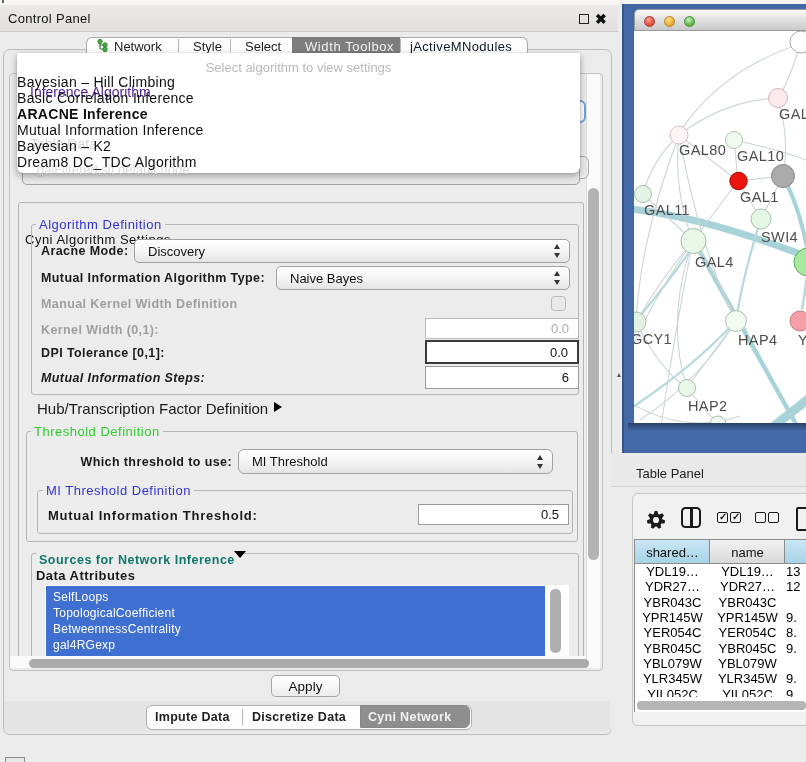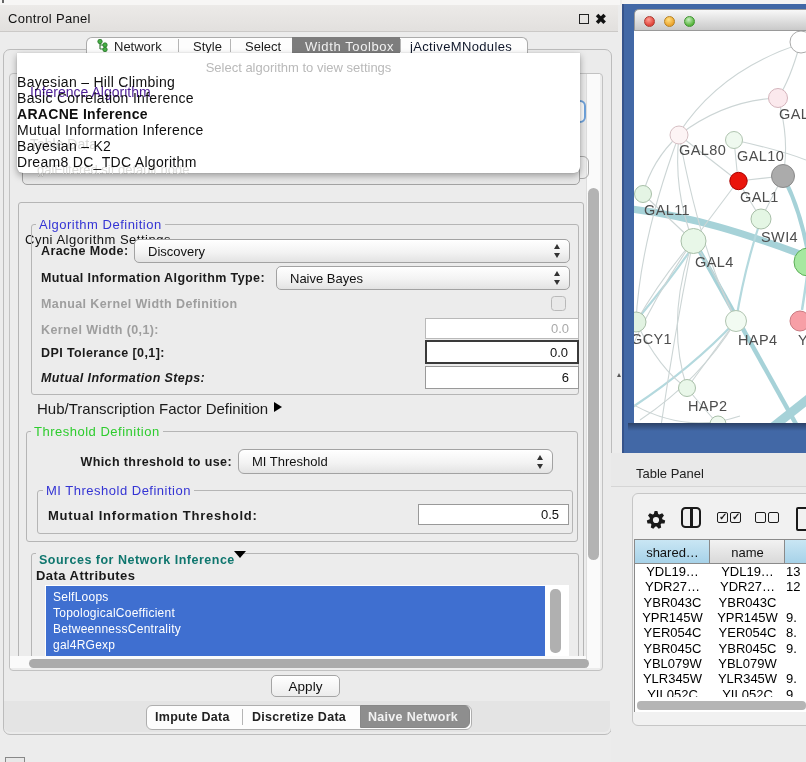--- a/index.html
+++ b/index.html
@@ -132,21 +132,21 @@
 
   <div class="abs" style="left:4px;top:701px;width:606px;height:31px;background:#e4e4e4;
        border-radius:0 0 6px 6px;"></div>
   <div class="abs" style="left:146px;top:705px;width:324px;height:23px;background:#fdfdfd;
        border:1px solid #aeaeae;border-radius:6px;"></div>
   <div class="abs" style="left:242px;top:709px;width:1px;height:16px;background:#b5b5b5;"></div>
   <div class="abs" style="left:360px;top:705px;width:110px;height:23px;background:#8e8e8e;
        border:1px solid #888;border-radius:0 6px 6px 0;box-sizing:border-box;"></div>
   <div class="abs bold" style="left:155px;top:710px;font-size:12.5px;letter-spacing:0.3px;color:#222;">Impute Data</div>
   <div class="abs bold" style="left:252px;top:710px;font-size:12.5px;letter-spacing:0.3px;color:#222;">Discretize Data</div>
-  <div class="abs bold" style="left:368px;top:710px;font-size:12.5px;letter-spacing:0.3px;color:#f2f2f2;">Naive Network</div>
+  <div class="abs bold" style="left:368px;top:710px;font-size:12.5px;letter-spacing:0.3px;color:#f2f2f2;">Cyni Network</div>
 
   <div class="abs" style="left:5px;top:757px;width:18px;height:10px;border:1.5px solid #888;background:#e8e8e8;"></div>
 
   <div class="abs" style="left:546px;top:100px;width:36px;height:19px;border:2.5px solid #6fa3dc;
        border-radius:6px;background:#fff;"></div>
   <div class="abs" style="left:500px;top:156px;width:87px;height:21px;border:1px solid #a8a8a8;border-radius:6px;"></div>
   <div class="abs" style="left:22px;top:158px;width:558px;height:27px;border:1px solid #a2a2a2;
        border-radius:5px;background:linear-gradient(#fdfdfd,#e6e6e6);box-sizing:border-box;"></div>
   <div class="abs" style="left:37px;top:162px;font-size:13px;color:#444;">galFiltered.sif default node</div>
 

